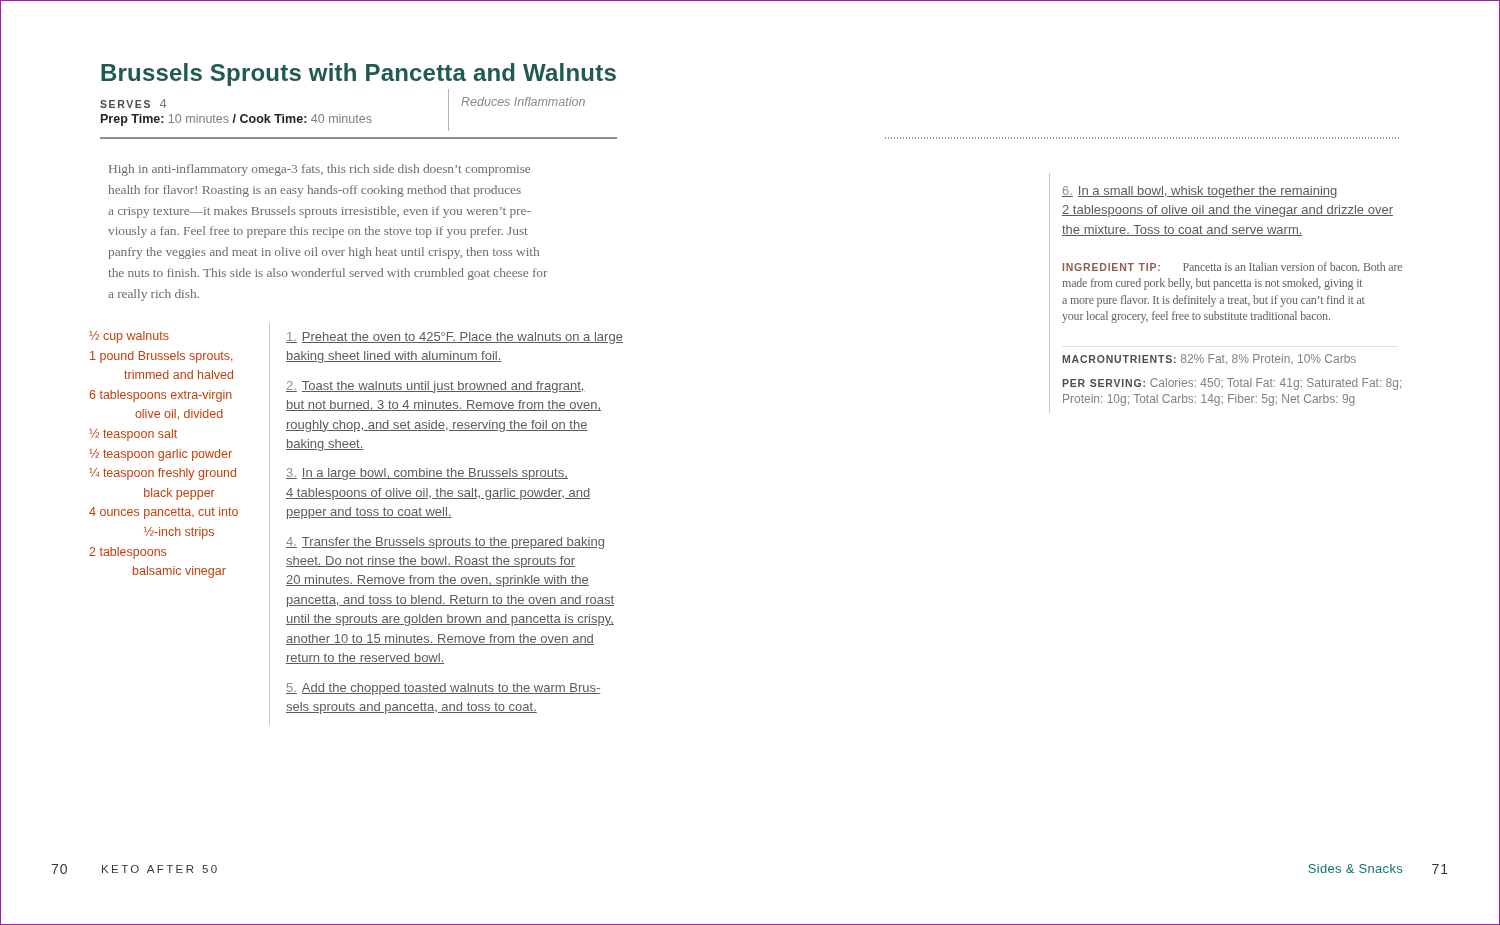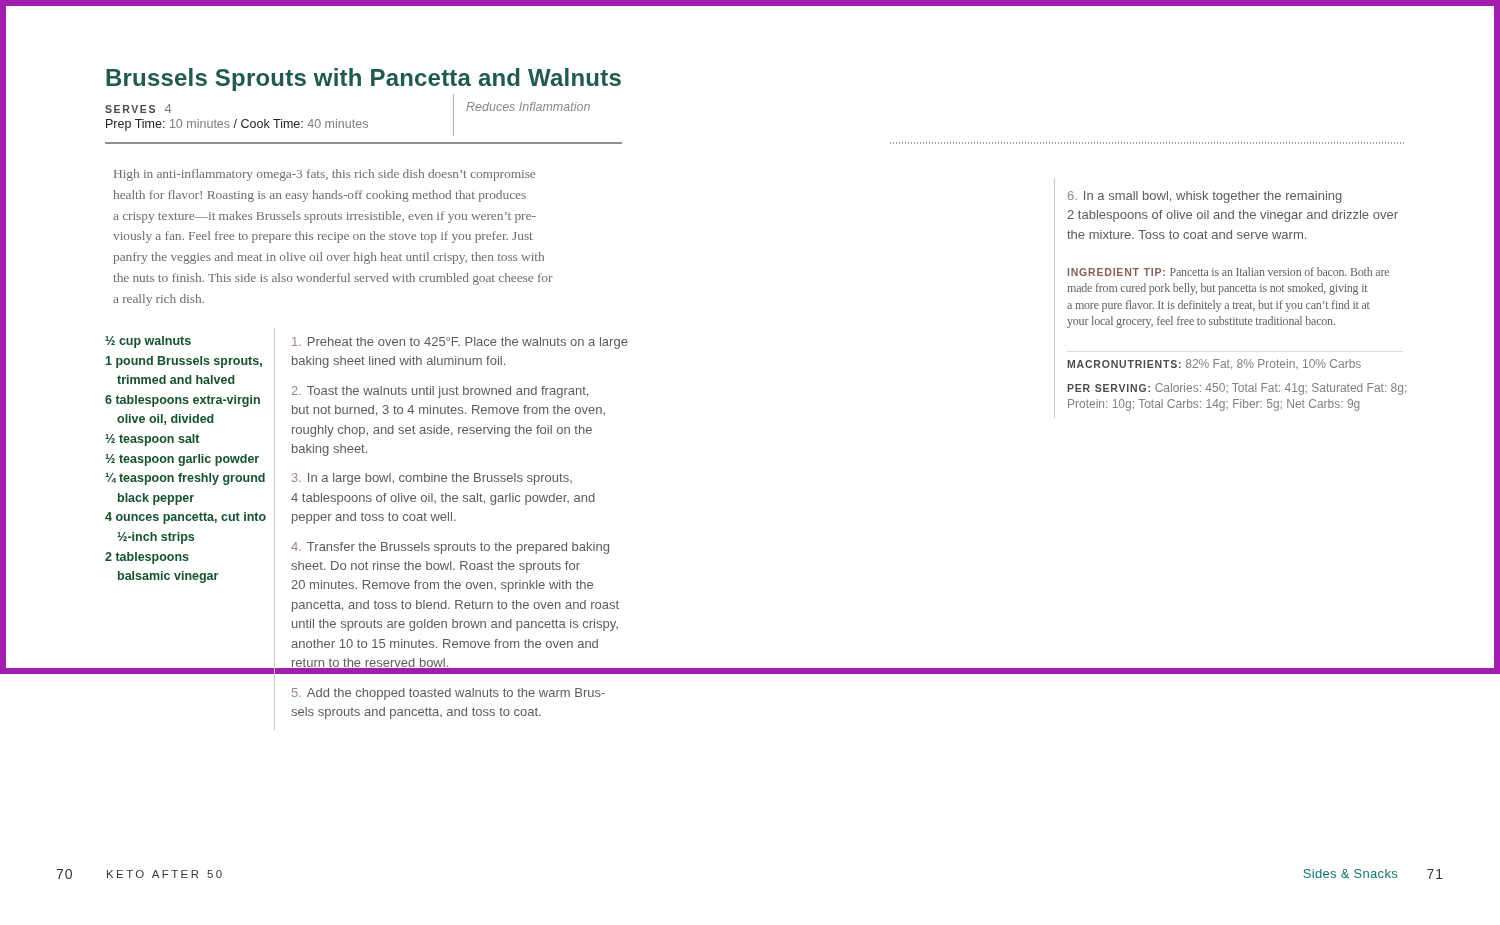--- a/index.html
+++ b/index.html
@@ -1,55 +1,55 @@
 <!DOCTYPE html>
 <html style="--accent_teal: #215a4f; --tip_label: #8d5c52; --step_number: #a18780;"><head>
 <meta charset="utf-8">
 <style>
   html,body{margin:0;padding:0;background:#ffffff;}
   body{width:1500px;height:925px;overflow:hidden;font-family:"Liberation Sans",sans-serif;}
-  .canvas{position:relative;width:1500px;height:674px;box-sizing:border-box;border:6px solid #a21caf;background:#fff;}
+  .canvas{position:relative;width:1500px;height:925px;box-sizing:border-box;border:1px solid #a21caf;background:#fff;}
   .abs{position:absolute;}
   .pre{white-space:pre-line;}
 
   
   .title{left:99px;top:58px;margin:0;font-size:24px;font-weight:bold;letter-spacing:.2px;
          color:var(--accent_teal,#215a4f);width:560px;}
   .serves-row{left:99px;top:93px;}
   .serves-label{font-size:10.5px;font-weight:bold;letter-spacing:1.6px;color:#4c4c4c;}
   .serves-value{font-size:13px;color:#7b7b7b;margin-left:3px;}
   .prep-row{left:99px;top:111px;font-size:12.5px;}
-  .prep-row .b{font-weight:normal;color:#242424;}
+  .prep-row .b{font-weight:bold;color:#242424;}
   .prep-row .v{color:#7e7e7e;}
   .header-vr{left:447px;top:88px;width:1px;height:42px;background:#b3b3b3;}
   .benefit{left:460px;top:94px;font-size:12.5px;font-style:italic;color:#8a8a8a;
            font-family:"Liberation Sans",sans-serif;}
   .header-hr{left:99px;top:136px;width:517px;height:2px;background:#8f8f8f;}
 
   
   .intro{left:99px;top:150px;width:565px;margin:8px;font-family:"Liberation Serif",serif;
          font-size:13.5px;line-height:20.8px;color:#6e6e6e;letter-spacing:-.1px;}
 
   
-  .ingredients{left:99px;top:326px;width:168px;font-size:12.5px;line-height:19.6px;color:#14532d;font-weight:bold;}
-  .ing-line.indent{padding-left:12px;}
+  .ingredients{left:88px;top:326px;width:168px;font-size:12.5px;line-height:19.6px;color:#c2410c;}
+  .ing-line.indent{padding-left:12px;text-align:center;}
   .col-rule{left:268px;top:322px;width:1px;height:402px;background:#c8c8c8;}
   .steps{left:285px;top:326px;width:362px;font-size:13px;line-height:19.4px;color:#5b5c5e;}
-  .step{margin:0 0 10px 0;}
+  .step{margin:0 0 10px 0;text-decoration:underline;}
   .step-num{color:var(--step_number,#a18780);margin-right:5px;}
 
   
   .dotted{left:884px;top:136px;width:516px;height:2px;
           background-image:repeating-linear-gradient(to right,#9a9a9a 0 1px,transparent 1px 3px);}
   .right-vr{left:1048px;top:172px;width:1px;height:240px;background:#c8c8c8;}
   .steps-cont{left:1061px;top:180px;width:370px;}
   .tip{left:1061px;top:258px;width:400px;font-family:"Liberation Serif",serif;
        font-size:12px;line-height:16.3px;color:#636363;letter-spacing:-.2px;}
   .tip-label{font-family:"Liberation Sans",sans-serif;font-size:10.5px;font-weight:bold;
-             letter-spacing:.8px;color:var(--tip_label,#8d5c52);margin-right:3px;}
+             letter-spacing:.8px;color:var(--tip_label,#8d5c52);margin-right:21px;}
   .macro-hr{left:1061px;top:345px;width:336px;height:1px;background:#dcdcdc;}
   .macros{left:1061px;top:351px;width:400px;font-size:12px;color:#828282;}
   .perserving{left:1061px;top:374px;width:400px;font-size:12px;line-height:16px;color:#828282;}
   .small-label{font-size:10.5px;font-weight:bold;letter-spacing:.8px;color:#4d4d4d;margin-right:3px;}
 
   
   .pgnum{top:860px;font-size:14px;color:#2f3734;letter-spacing:1px;}
   .left-num{left:50px;}
   .right-num{right:50px;}
   .book-title{left:100px;top:862px;font-size:11.5px;letter-spacing:2.4px;color:#32393a;}

